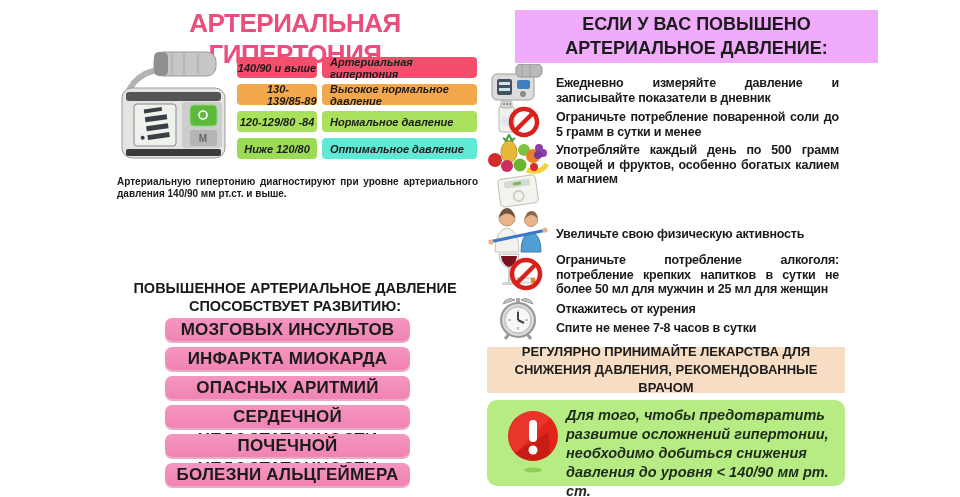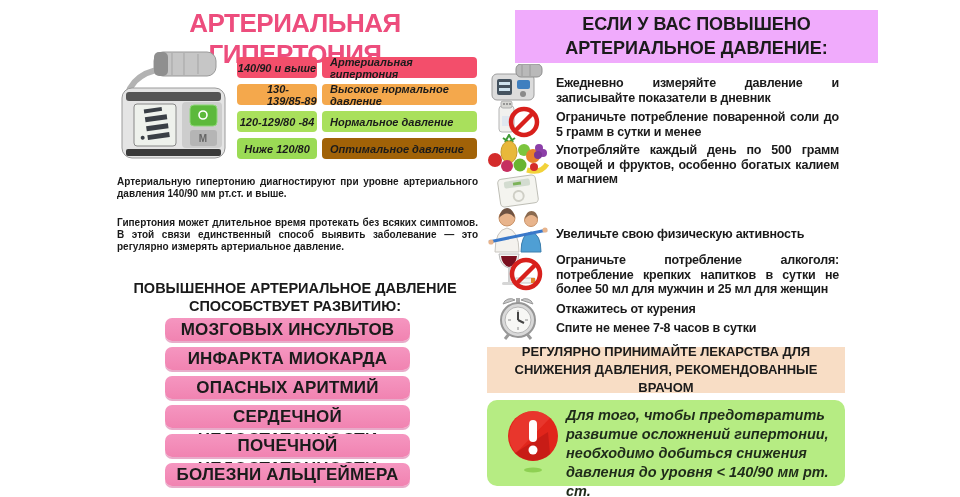--- a/index.html
+++ b/index.html
@@ -84,25 +84,24 @@
   </div>
 
   <div>
     <div class="trow-cell trow-range" style="top: 57px; background-color: rgb(243, 78, 107);">140/90 и выше</div>
     <div class="trow-cell trow-label" style="top: 57px; background-color: rgb(243, 78, 107);">Артериальная гипертония</div>
     <div class="trow-cell trow-range" style="top: 84px; background-color: rgb(244, 168, 76); padding-left: 30px;">130-139/85-89</div>
     <div class="trow-cell trow-label" style="top: 84px; background-color: rgb(244, 168, 76);">Высокое нормальное давление</div>
     <div class="trow-cell trow-range" style="top: 111px; background-color: rgb(169, 224, 92);">120-129/80 -84</div>
     <div class="trow-cell trow-label" style="top: 111px; background-color: rgb(169, 224, 92);">Нормальное давление</div>
     <div class="trow-cell trow-range" style="top: 138px; background-color: rgb(155, 219, 85);">Ниже 120/80</div>
-    <div class="trow-cell trow-label" style="top: 138px; background-color: #a16207;">Оптимальное давление</div>
+    <div class="trow-cell trow-label" style="top: 138px; background-color: #5eead4;">Оптимальное давление</div>
   </div>
 
   <div class="para" style="top:176px">Артериальную гипертонию диагностируют при уровне артериального давления 140/90 мм рт.ст. и выше.</div>
-  <div class="para" style="top:217px">Гипертония может длительное время протекать без всяких симптомов. В этой связи единственный способ выявить заболевание — это регулярно измерять артериальное давление.</div>
 
   <div class="list-heading">ПОВЫШЕННОЕ АРТЕРИАЛЬНОЕ ДАВЛЕНИЕ СПОСОБСТВУЕТ РАЗВИТИЮ:</div>
 
   <div>
     <div class="risk-btn" style="top:318px">МОЗГОВЫХ ИНСУЛЬТОВ</div>
     <div class="risk-btn" style="top:347px">ИНФАРКТА МИОКАРДА</div>
     <div class="risk-btn" style="top:376px">ОПАСНЫХ АРИТМИЙ</div>
     <div class="risk-btn" style="top:405px">СЕРДЕЧНОЙ НЕДОСТАТОЧНОСТИ</div>
     <div class="risk-btn" style="top:434px">ПОЧЕЧНОЙ НЕДОСТАТОЧНОСТИ</div>
     <div class="risk-btn" style="top:463px">БОЛЕЗНИ АЛЬЦГЕЙМЕРА</div>

